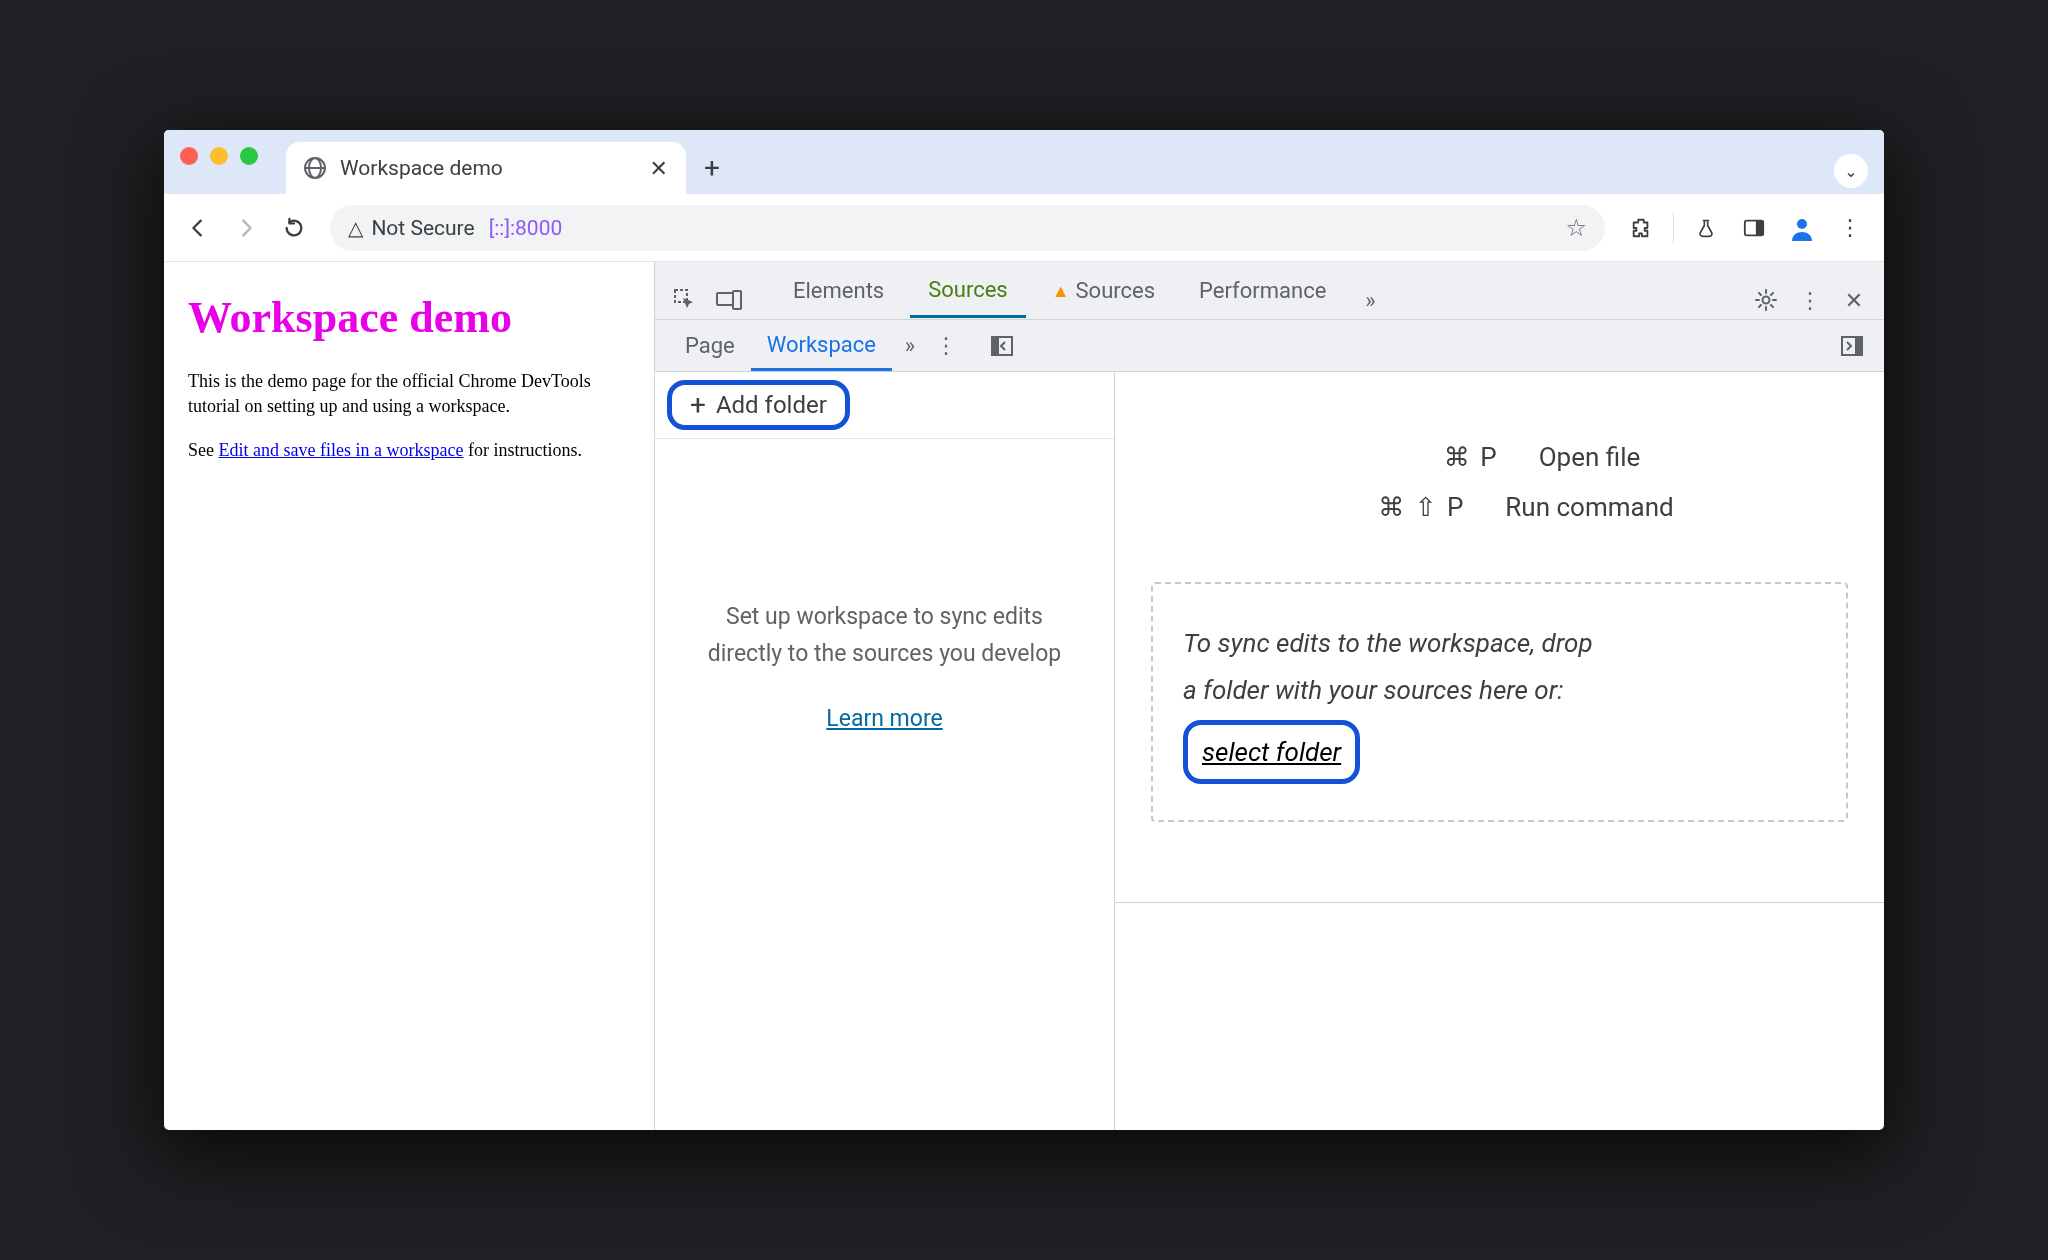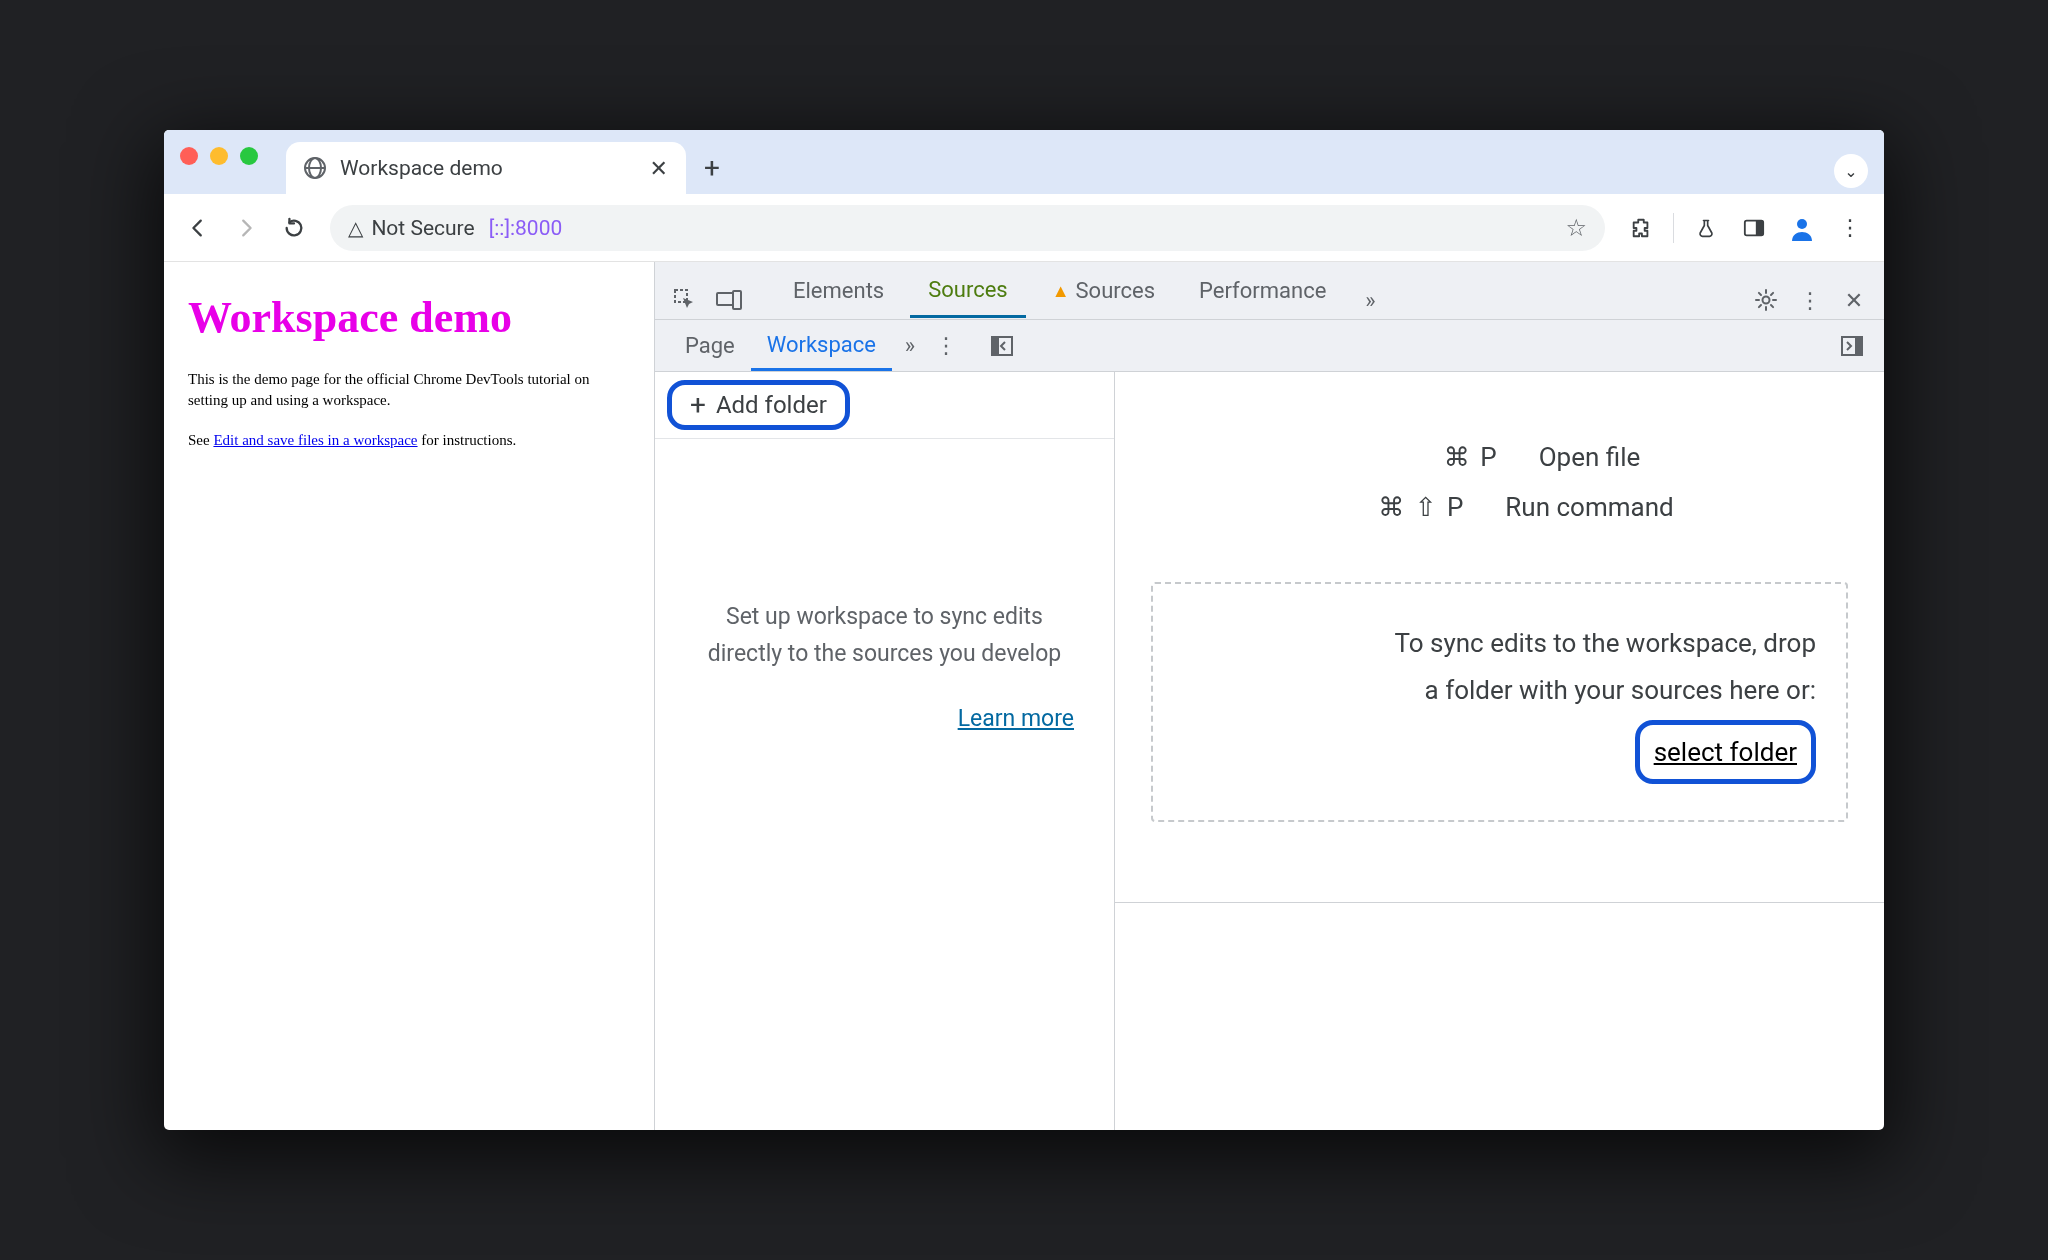--- a/index.html
+++ b/index.html
@@ -74,21 +74,21 @@
   .toolicon{width:40px;height:40px;display:flex;align-items:center;justify-content:center;cursor:pointer;color:#3c4043;font-size:22px}
   .divider{width:1px;height:30px;background:#dadce0;margin:0 4px}
 
   
   .content{flex:1;display:flex;min-height:0}
   .page{
     width:490px;padding:26px 24px;font-family:Georgia,"Times New Roman",serif;
     color:#000;line-height:1.35;
   }
   .page h1{color:#e800e8;font-size:44px;font-weight:bold;margin-bottom:22px}
-  .page p{font-size:15px;margin-bottom:20px}
+  .page p{font-size:18px;margin-bottom:20px}
   .page a{color:#0000ee;text-decoration:underline}
 
   
   .devtools{flex:1;display:flex;flex-direction:column;border-left:1px solid #cfd2d6;font-family:-apple-system,Roboto,Arial,sans-serif}
   .dt-top{
     height:58px;background:#eef0f4;border-bottom:1px solid #cfd2d6;
     display:flex;align-items:flex-end;padding:1px 12px;gap:8px;font-size:22px;color:#5f6368;
   }
   .dt-ico{width:36px;height:36px;display:flex;align-items:center;justify-content:center;cursor:pointer}
   .dt-tab{padding:0 18px;height:100%;display:flex;align-items:center;cursor:pointer;gap:6px}
@@ -107,32 +107,32 @@
   
   .dt-panels{flex:1;display:flex;min-height:0}
   .nav-pane{width:460px;border-right:1px solid #cfd2d6;display:flex;flex-direction:column}
   .add-folder-wrap{border-bottom:1px solid #e3e5e8;padding:8px 12px}
   .add-folder{
     display:inline-flex;align-items:center;gap:10px;font-size:24px;color:#3c4043;
     padding:6px 18px;border:5px solid #1152d6;border-radius:18px;cursor:pointer;
   }
   .add-folder .plus{font-size:28px;line-height:1}
   .ws-help{
-    flex:1;display:flex;flex-direction:column;align-items:flex-end;justify-content:flex-start;
+    flex:1;display:flex;flex-direction:column;align-items:center;justify-content:flex-start;
     padding:160px 40px 0;text-align:center;color:#5f6368;font-size:23px;line-height:1.6;
   }
   .ws-help a{color:#0369a1;text-decoration:underline;margin-top:28px;display:inline-block;cursor:pointer}
 
   .main-pane{flex:1;display:flex;flex-direction:column}
   .shortcut-block{padding:70px 40px 40px;display:flex;flex-direction:column;align-items:center;gap:20px}
   .shortcut-row{display:flex;align-items:center;gap:40px;font-size:26px;color:#3c4043}
   .keys{letter-spacing:2px;min-width:140px;text-align:right}
   .dropzone{
     margin:20px 36px 0;border:2px dashed #c6c9cc;border-radius:4px;
-    padding:36px 30px;text-align:right;font-size:26px;color:#3c4043;line-height:1.8;
+    padding:36px 30px;text-align:left;font-size:26px;color:#3c4043;line-height:1.8;font-style:italic;
   }
   .select-folder{
     display:inline-block;text-decoration:underline;color:#000;
     padding:4px 14px;border:5px solid #1152d6;border-radius:18px;cursor:pointer;margin-top:6px;
   }
   .bottom-divider{margin-top:80px;height:1px;background:#cfd2d6}
 
   svg{display:block}
 </style>
 </head>

